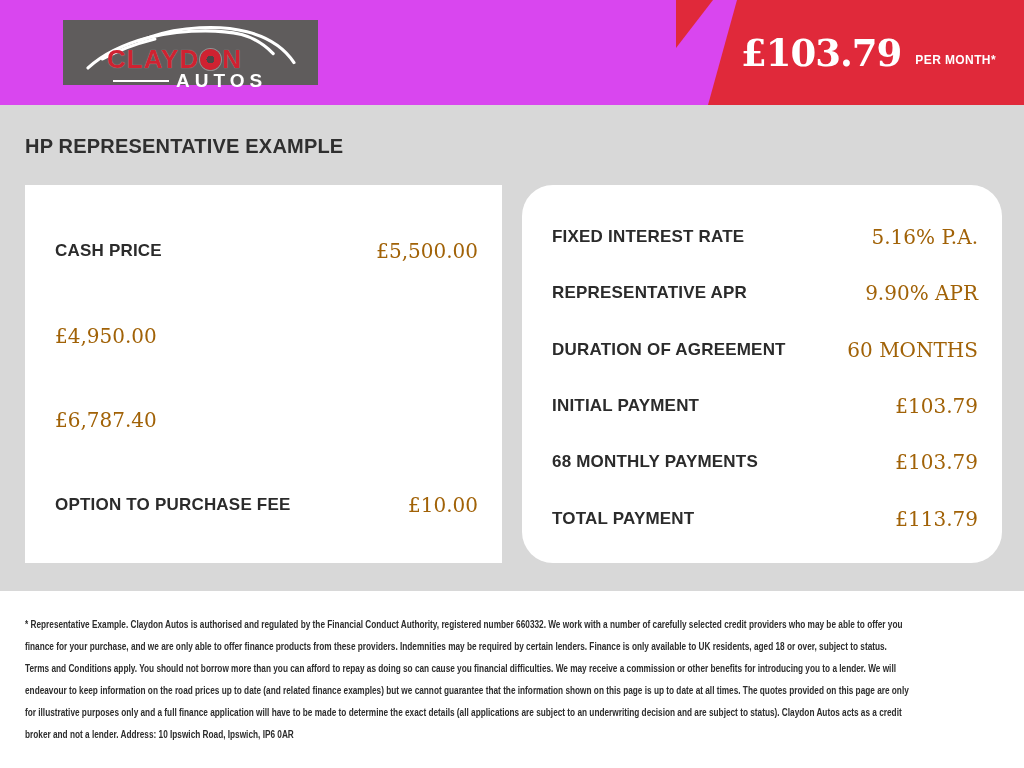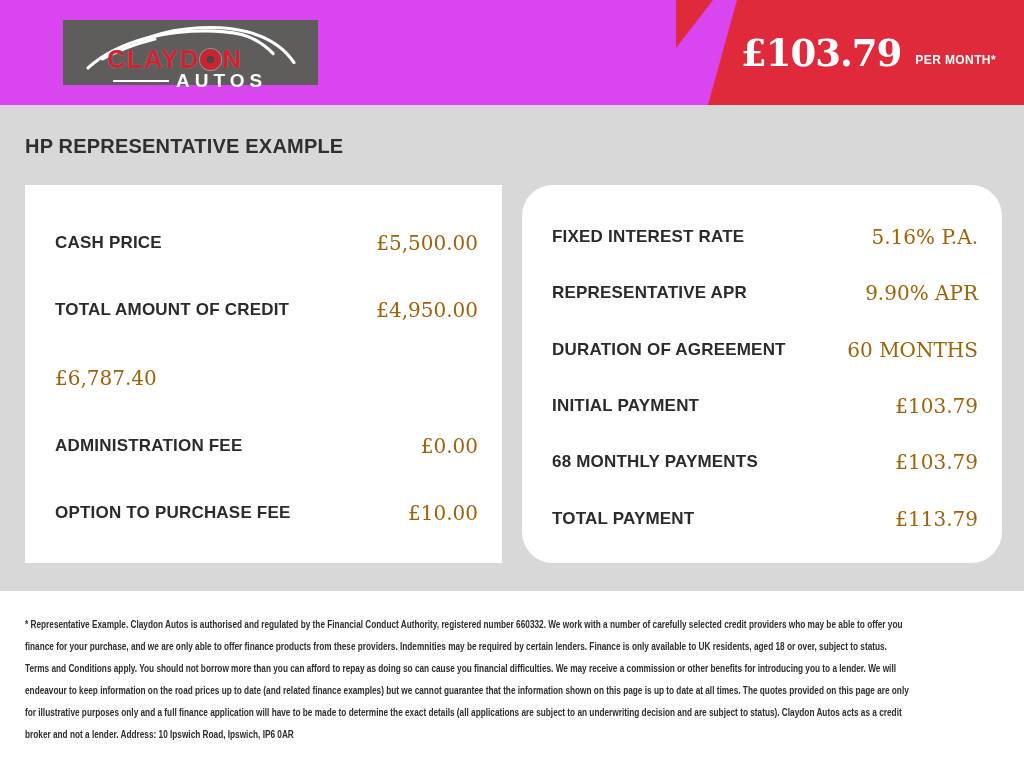--- a/index.html
+++ b/index.html
@@ -129,29 +129,24 @@
   <h1 class="page-title">HP REPRESENTATIVE EXAMPLE</h1>
 
   <div class="panels">
 
     <div class="panel panel-left">
       <div class="row">
         <span class="row-label">CASH PRICE</span>
         <span class="row-value">£5,500.00</span>
       </div>
       <div class="row">
-        <span class="row-label">TOTAL AMOUNT OF CREDIT</span>
         <span class="row-value">£4,950.00</span>
       </div>
       <div class="row">
         <span class="row-value">£6,787.40</span>
-      </div>
-      <div class="row">
-        <span class="row-label">ADMINISTRATION FEE</span>
-        <span class="row-value">£0.00</span>
       </div>
       <div class="row">
         <span class="row-label">OPTION TO PURCHASE FEE</span>
         <span class="row-value">£10.00</span>
       </div>
     </div>
 
     <div class="panel panel-right">
       <div class="row">
         <span class="row-label">FIXED INTEREST RATE</span>

